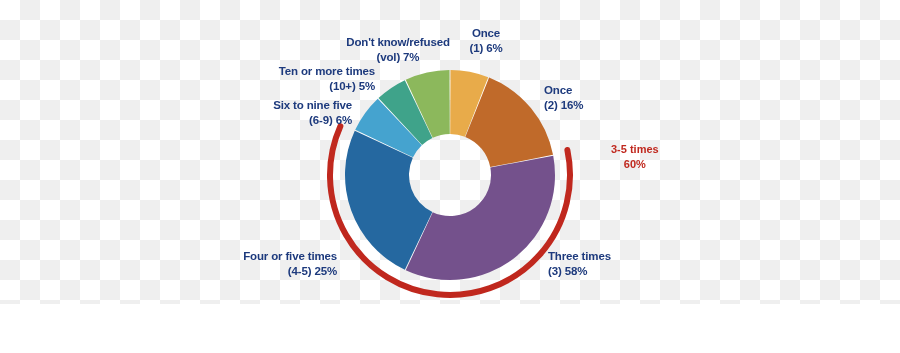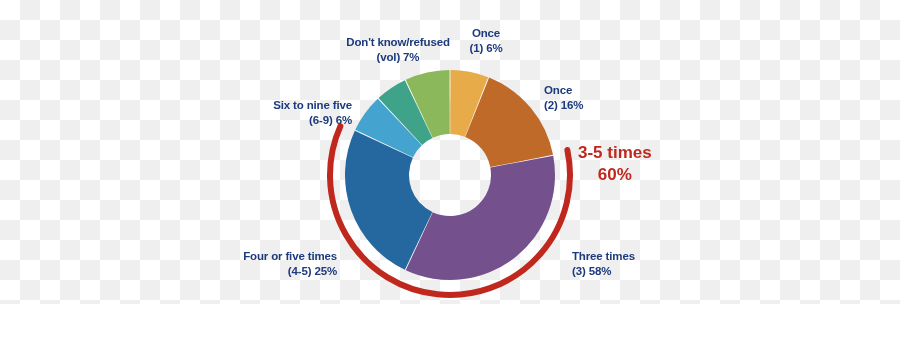--- a/index.html
+++ b/index.html
@@ -38,24 +38,24 @@
     letter-spacing: -0.15px;
     white-space: nowrap;
   }
   .label .l1, .label .l2 { display: block; }
   .label.align-right { text-align: right; }
   .label.align-left  { text-align: left; }
   .label.align-center{ text-align: center; }
 
   #callout {
     position: absolute;
-    left: 578px;
+    left: 611px;
     top: 142px;
     color: #c0281e;
-    font-size: 17px;
+    font-size: 11px;
     font-weight: bold;
     line-height: 1.32;
     white-space: nowrap;
     text-align: center;
   }
   #callout .c1, #callout .c2 { display: block; }
   #callout .c2 { text-align: center; }
 </style>
 </head>
 <body>
@@ -85,34 +85,38 @@
   <div class="label align-center" style="left:486px; top:26px; transform:translateX(-50%);">
     <span class="l1">Once</span>
     <span class="l2">(1) 6%</span>
   </div>
 
   <div class="label align-left" style="left:544px; top:83px;">
     <span class="l1">Once</span>
     <span class="l2">(2) 16%</span>
   </div>
 
-  <div class="label align-left" style="left:572px; top:249px;">
+  <div class="label align-left" style="left:548px; top:249px;">
     <span class="l1">Three times</span>
     <span class="l2">(3) 58%</span>
   </div>
 
   <div class="label align-right" style="right:563px; top:249px;">
     <span class="l1">Four or five times</span>
     <span class="l2">(4-5) 25%</span>
   </div>
 
   <div class="label align-right" style="right:548px; top:98px;">
     <span class="l1">Six to nine five</span>
     <span class="l2">(6-9) 6%</span>
   </div>
 
+  <div class="label align-right" style="right:525px; top:64px;">
+    <span class="l1">Ten or more times</span>
+    <span class="l2">(10+) 5%</span>
+  </div>
 
   <div id="callout">
     <span class="c1">3-5 times</span>
     <span class="c2">60%</span>
   </div>
 
 </div>
 
 </body></html>

